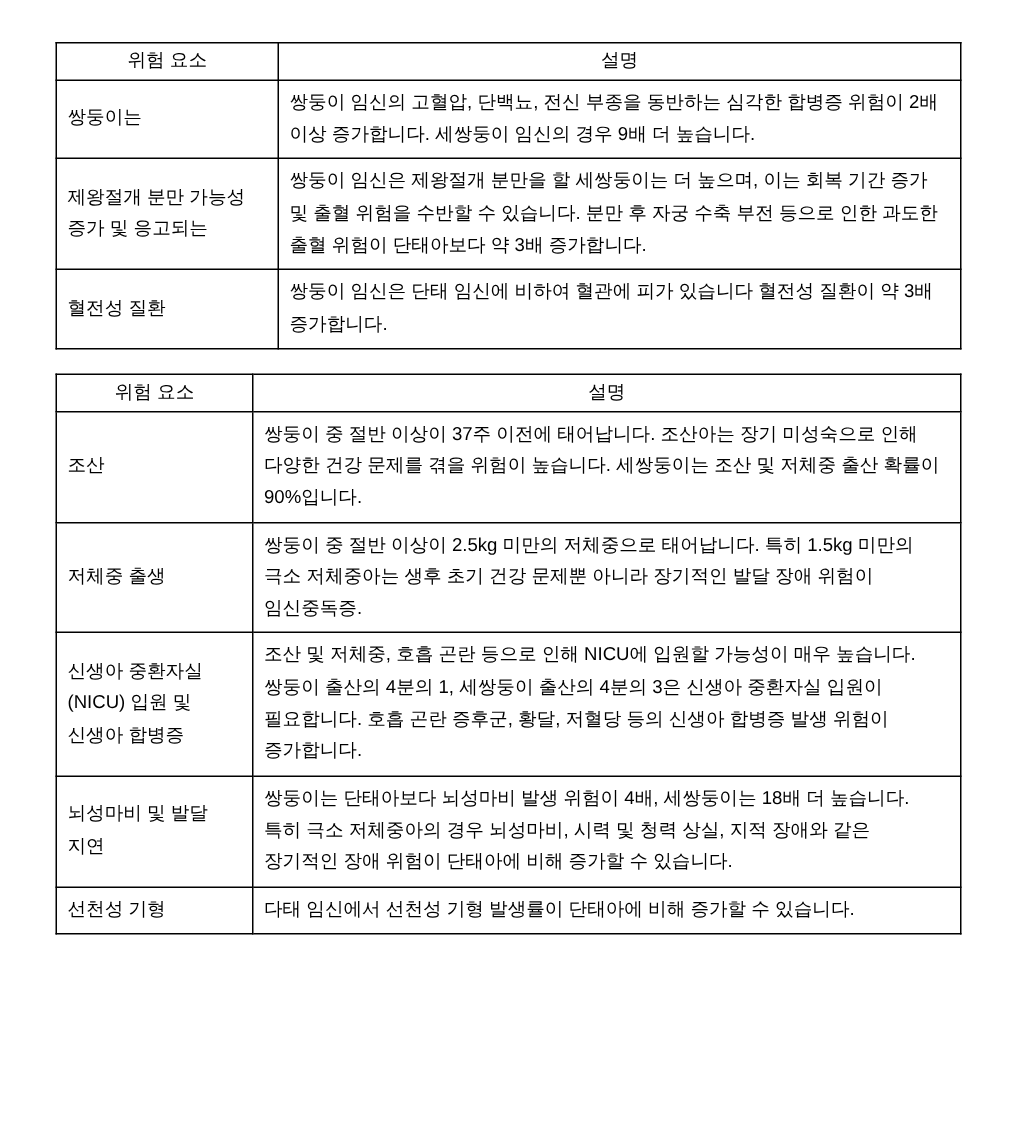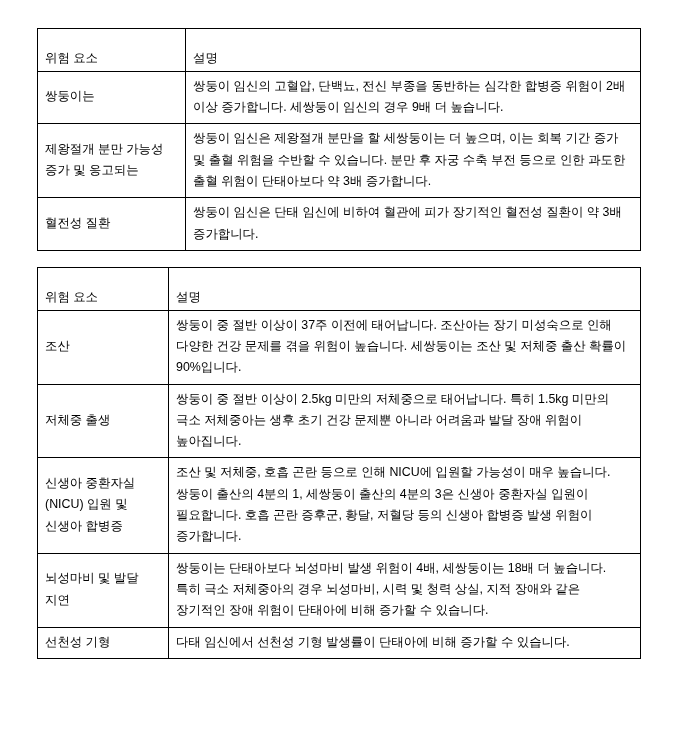--- a/index.html
+++ b/index.html
@@ -35,23 +35,24 @@
     vertical-align: middle;
     text-align: left;
     padding: 4px 7px 5px 7px;
     font-size: 12.4px;
     line-height: 1.72;
     font-weight: normal;
     word-break: keep-all;
     overflow-wrap: break-word;
   }
   table.risk-table thead td {
-    padding-top: 21px;
+    padding-top: 3px;
     padding-bottom: 3px;
     line-height: 1.42;
+    text-align: center;
   }
   td.col-factor {
     font-weight: bold;
   }
   td.desc {
     font-weight: normal;
   }
   
   #table-one col.c1 { width: 148px; }
   #table-one col.c2 { width: 455px; }
@@ -81,21 +82,21 @@
       <tr>
         <td class="col-factor">쌍둥이는</td>
         <td class="desc">쌍둥이 임신의 고혈압, 단백뇨, 전신 부종을 동반하는 심각한 합병증 위험이 2배 이상 증가합니다. 세쌍둥이 임신의 경우 9배 더 높습니다.</td>
       </tr>
       <tr>
         <td class="col-factor">제왕절개 분만 가능성 증가 및 응고되는</td>
         <td class="desc">쌍둥이 임신은 제왕절개 분만을 할 세쌍둥이는 더 높으며, 이는 회복 기간 증가 및 출혈 위험을 수반할 수 있습니다. 분만 후 자궁 수축 부전 등으로 인한 과도한 출혈 위험이 단태아보다 약 3배 증가합니다.</td>
       </tr>
       <tr>
         <td class="col-factor">혈전성 질환</td>
-        <td class="desc">쌍둥이 임신은 단태 임신에 비하여 혈관에 피가 장기적인 혈전성 질환이 약 3배 증가합니다.</td>
+        <td class="desc">쌍둥이 임신은 단태 임신에 비하여 혈관에 피가 있습니다 혈전성 질환이 약 3배 증가합니다.</td>
       </tr>
     </tbody>
   </table>
 
   <div class="table-gap"></div>
 
   <table class="risk-table" id="table-two">
     <colgroup>
         <col class="c1">
         <col class="c2">
@@ -106,21 +107,21 @@
         <td>설명</td>
       </tr>
     </thead>
     <tbody>
       <tr>
         <td class="col-factor">조산</td>
         <td class="desc">쌍둥이 중 절반 이상이 37주 이전에 태어납니다. 조산아는 장기 미성숙으로 인해 다양한 건강 문제를 겪을 위험이 높습니다. 세쌍둥이는 조산 및 저체중 출산 확률이 90%입니다.</td>
       </tr>
       <tr>
         <td class="col-factor">저체중 출생</td>
-        <td class="desc">쌍둥이 중 절반 이상이 2.5kg 미만의 저체중으로 태어납니다. 특히 1.5kg 미만의 극소 저체중아는 생후 초기 건강 문제뿐 아니라 어려움과 발달 장애 위험이 높아집니다.</td>
+        <td class="desc">쌍둥이 중 절반 이상이 2.5kg 미만의 저체중으로 태어납니다. 특히 1.5kg 미만의 극소 저체중아는 생후 초기 건강 문제뿐 아니라 장기적인 발달 장애 위험이 임신중독증.</td>
       </tr>
       <tr>
         <td class="col-factor">신생아 중환자실 (NICU) 입원 및 신생아 합병증</td>
         <td class="desc">조산 및 저체중, 호흡 곤란 등으로 인해 NICU에 입원할 가능성이 매우 높습니다. 쌍둥이 출산의 4분의 1, 세쌍둥이 출산의 4분의 3은 신생아 중환자실 입원이 필요합니다. 호흡 곤란 증후군, 황달, 저혈당 등의 신생아 합병증 발생 위험이 증가합니다.</td>
       </tr>
       <tr>
         <td class="col-factor">뇌성마비 및 발달 지연</td>
         <td class="desc">쌍둥이는 단태아보다 뇌성마비 발생 위험이 4배, 세쌍둥이는 18배 더 높습니다. 특히 극소 저체중아의 경우 뇌성마비, 시력 및 청력 상실, 지적 장애와 같은 장기적인 장애 위험이 단태아에 비해 증가할 수 있습니다.</td>
       </tr>
       <tr>

